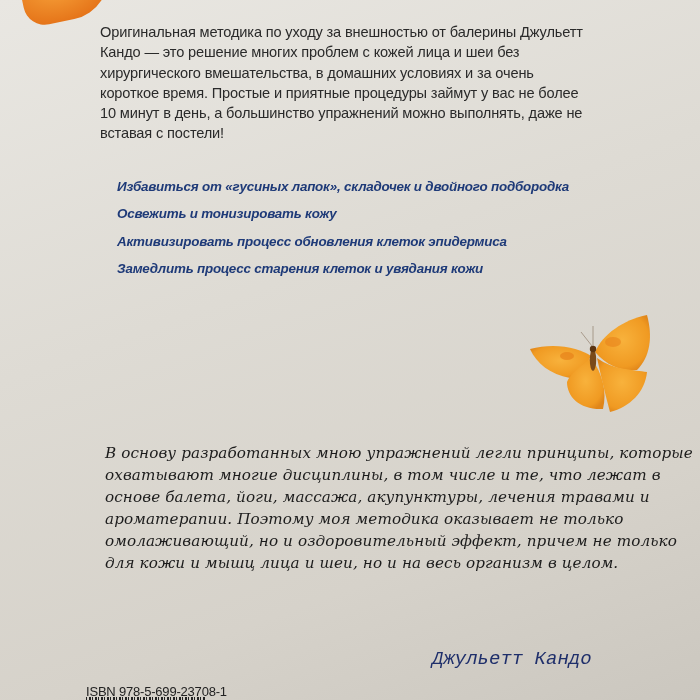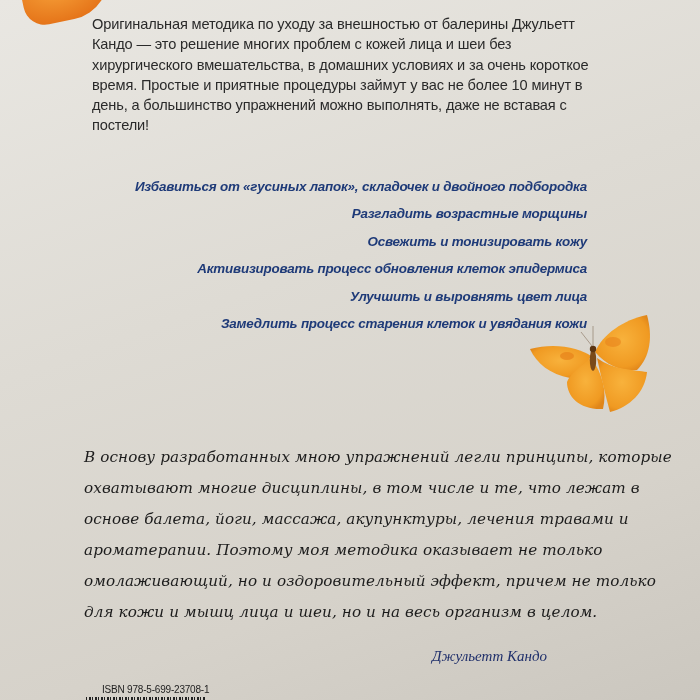--- a/index.html
+++ b/index.html
@@ -13,69 +13,66 @@
     position: absolute; left: 22px; top: -30px; width: 90px; height: 50px;
     background: radial-gradient(ellipse at 40% 30%, #f7a23a 0%, #e6761a 70%, #d96a12 100%);
     border-radius: 10px 10px 60px 30px;
     transform: rotate(-12deg);
   }
   .intro {
     position: absolute; left: 92px; top: 14px; width: 505px;
     font-size: 14.6px; line-height: 20.3px; color: #2a2a2a;
     letter-spacing: -0.15px; font-stretch: condensed;
   }
-  .intro p { margin: 0; }
+  .intro p { margin: 8px; }
   .benefits {
     position: absolute; left: 117px; top: 177px; width: 470px;
     list-style: none; margin: 0; padding: 0;
   }
   .benefits li {
     font-family: "Liberation Sans", sans-serif;
     font-style: italic; font-weight: bold;
     font-size: 13.4px; color: #1e3a78; height: 27.4px; line-height: 20px;
     letter-spacing: -0.2px;
-    text-align: right;
   }
   .butterfly { position: absolute; left: 525px; top: 312px; width: 130px; height: 110px; }
   .quote {
-    position: absolute; left: 84px; top: 442px; width: 590px;
+    position: absolute; left: 105px; top: 442px; width: 590px;
     font-family: "DejaVu Serif", serif; font-style: italic;
-    font-size: 15.2px; line-height: 31px; color: #1c1c1c;
+    font-size: 15.2px; line-height: 22px; color: #1c1c1c;
     letter-spacing: 0.1px;
   }
   .signature {
     position: absolute; left: 432px; top: 648px;
-    font-family: Liberation Serif, serif; font-style: italic;
-    font-size: 15px; color: #1f2f6b;
+    font-family: Liberation Mono, monospace; font-style: italic;
+    font-size: 19px; color: #1f2f6b;
   }
   .isbn {
     position: absolute; left: 86px; top: 684px;
-    font-size: 10px; color: #222; letter-spacing: -0.2px; margin-left: 16px;
+    font-size: 13px; color: #222; letter-spacing: -0.2px;
   }
   .barcode {
     position: absolute; left: 86px; top: 697px; width: 120px; height: 3px;
     background: repeating-linear-gradient(90deg, #222 0 1px, transparent 1px 3px, #222 3px 5px, transparent 5px 6px);
   }
 </style>
 </head>
 <body>
 
 <div class="page">
   <div class="corner-wing"></div>
 
   <div class="intro">
     <p>Оригинальная методика по уходу за внешностью от балерины Джульетт Кандо — это решение многих проблем с кожей лица и шеи без хирургического вмешательства, в домашних условиях и за очень короткое время. Простые и приятные процедуры займут у вас не более 10 минут в день, а большинство упражнений можно выполнять, даже не вставая с постели!</p>
   </div>
 
   <ul class="benefits">
     <li>Избавиться от «гусиных лапок», складочек и двойного подбородка</li>
-    <li>Разгладить возрастные морщины</li>
     <li>Освежить и тонизировать кожу</li>
     <li>Активизировать процесс обновления клеток эпидермиса</li>
-    <li>Улучшить и выровнять цвет лица</li>
     <li>Замедлить процесс старения клеток  и увядания кожи</li>
   </ul>
 
   <svg class="butterfly" viewBox="0 0 130 110">
     <defs>
       <radialGradient id="wg" cx="50%" cy="45%" r="60%">
         <stop offset="0%" stop-color="#f8b23c"></stop>
         <stop offset="80%" stop-color="#f09a22"></stop>
         <stop offset="100%" stop-color="#e0861a"></stop>
       </radialGradient>

